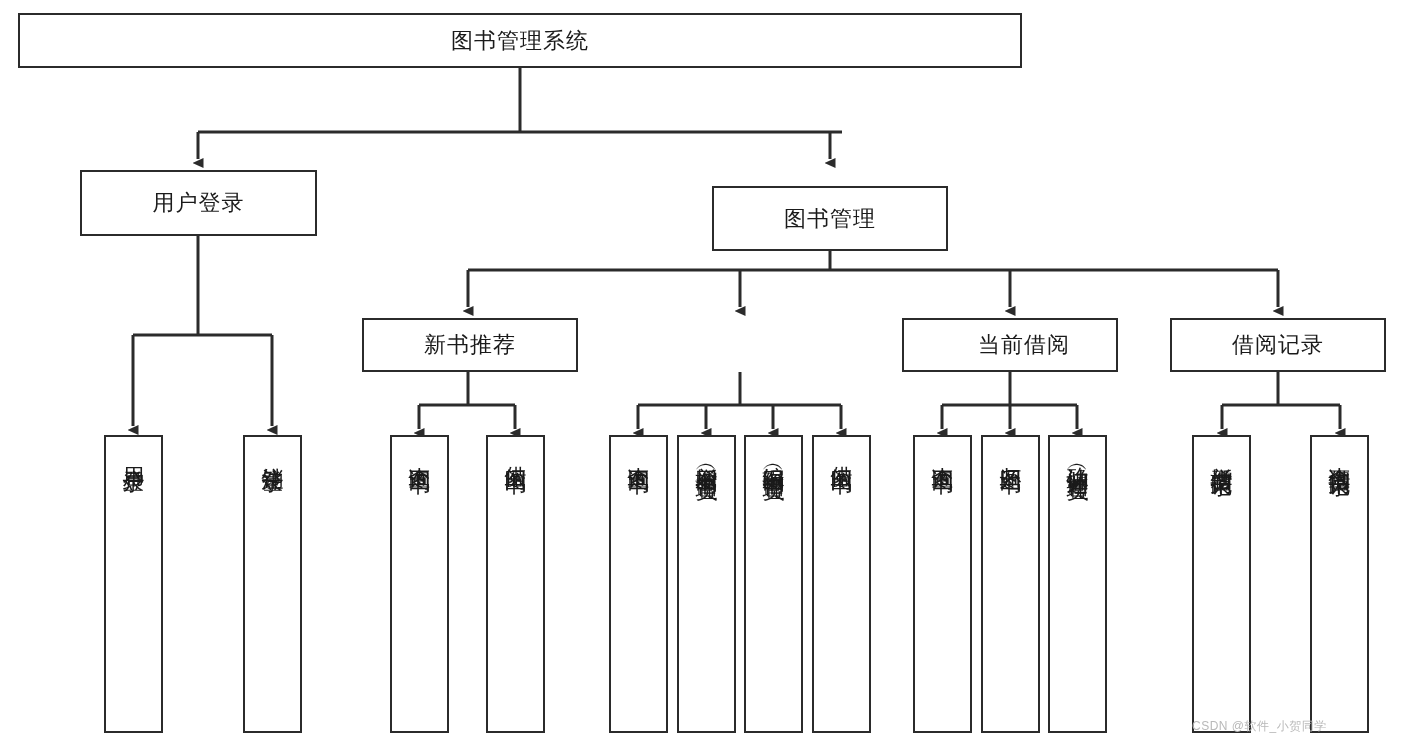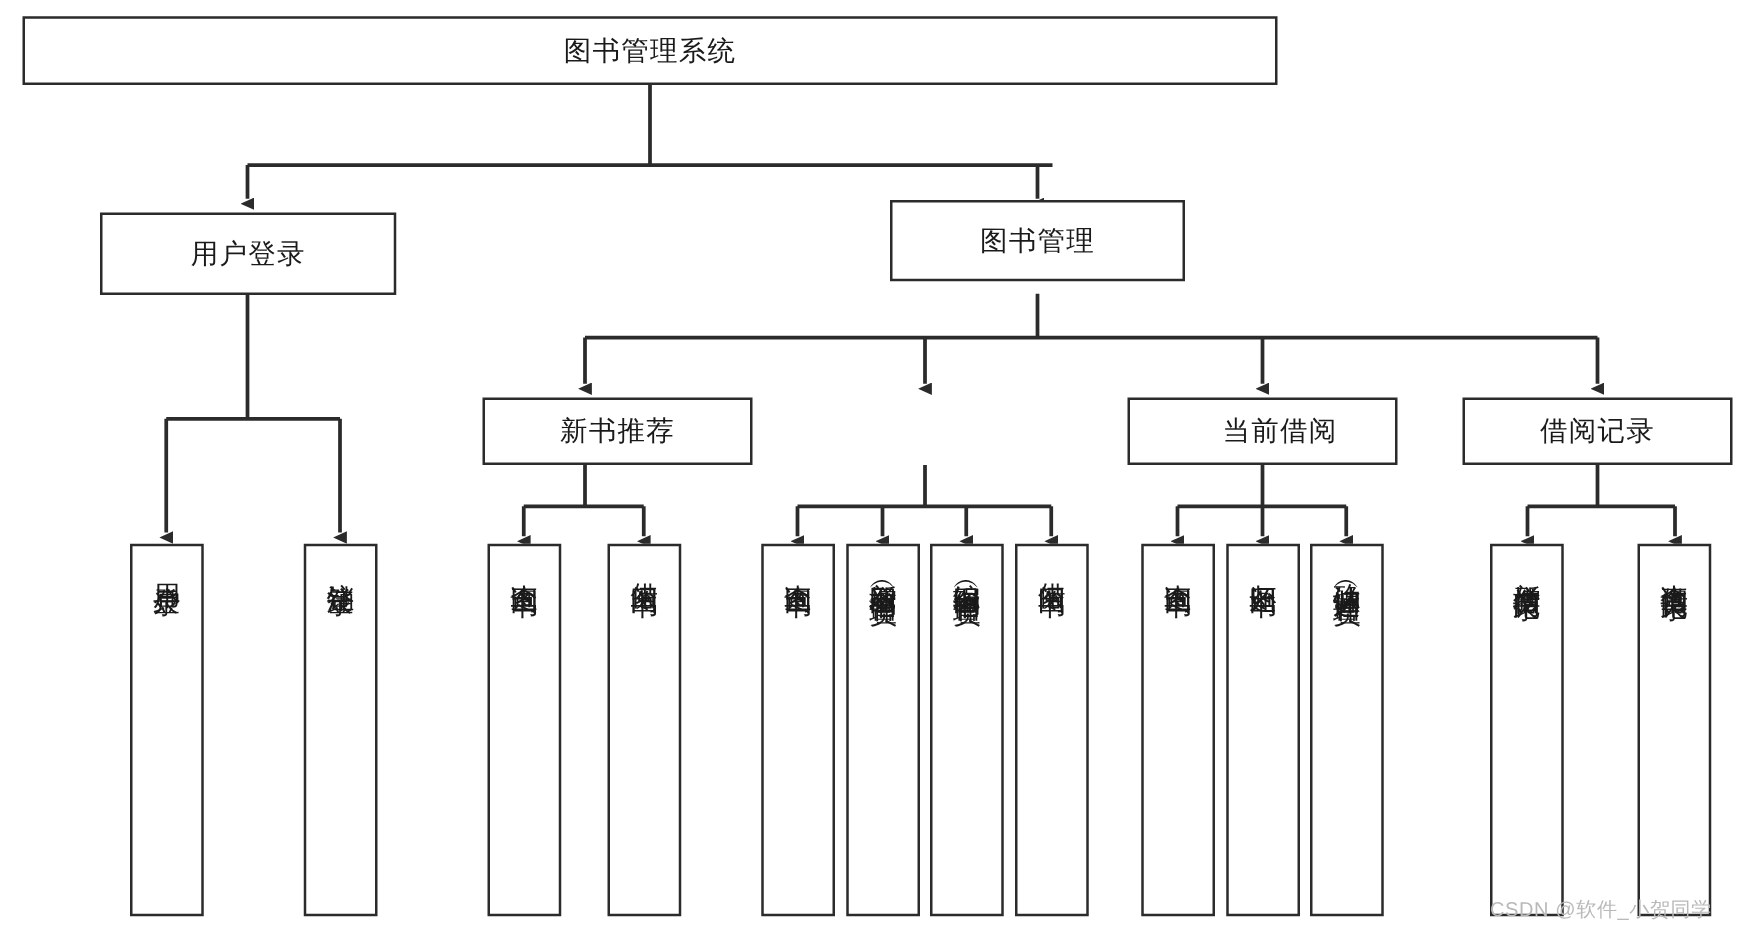--- a/index.html
+++ b/index.html
@@ -49,21 +49,21 @@
     text-orientation: upright;
     font-size: 22px;
     line-height: 1.08;
     letter-spacing: 2px;
     white-space: nowrap;
     text-align: left;
   }
   .node-root { font-size: 23px; }
   .watermark {
     position: absolute;
-    font-size: 16px;
+    font-size: 12px;
     color: #b9b9b9;
     white-space: nowrap;
     letter-spacing: 0.5px;
     pointer-events: none;
   }
 </style>
 </head>
 <body>
 
 <div id="canvas">
@@ -118,25 +118,25 @@
     </g>
   </svg>
 
   <div class="node horiz node-root" style="left:18px; top:13px; width:1004px; height:55px;">
     <span>图书管理系统</span>
   </div>
 
   <div class="node horiz" style="left:80px; top:170px; width:237px; height:66px;">
     <span>用户登录</span>
   </div>
-  <div class="node horiz" style="left:712px; top:160px; width:236px; height:65px;">
+  <div class="node horiz" style="left:712px; top:186px; width:236px; height:65px;">
     <span>图书管理</span>
   </div>
 
-  <div class="node horiz" style="left:362px; top:318px; width:216px; height:54px;margin-left:24px;">
+  <div class="node horiz" style="left:362px; top:318px; width:216px; height:54px;">
     <span>新书推荐</span>
   </div>
   <div class="node horiz" style="left:902px; top:318px; width:216px; height:54px;padding-left:28px;">
     <span>当前借阅</span>
   </div>
   <div class="node horiz" style="left:1170px; top:318px; width:216px; height:54px;text-align:right;">
     <span>借阅记录</span>
   </div>
 
   <div class="node vert" style="left:104px; top:435px; width:59px; height:298px;">

